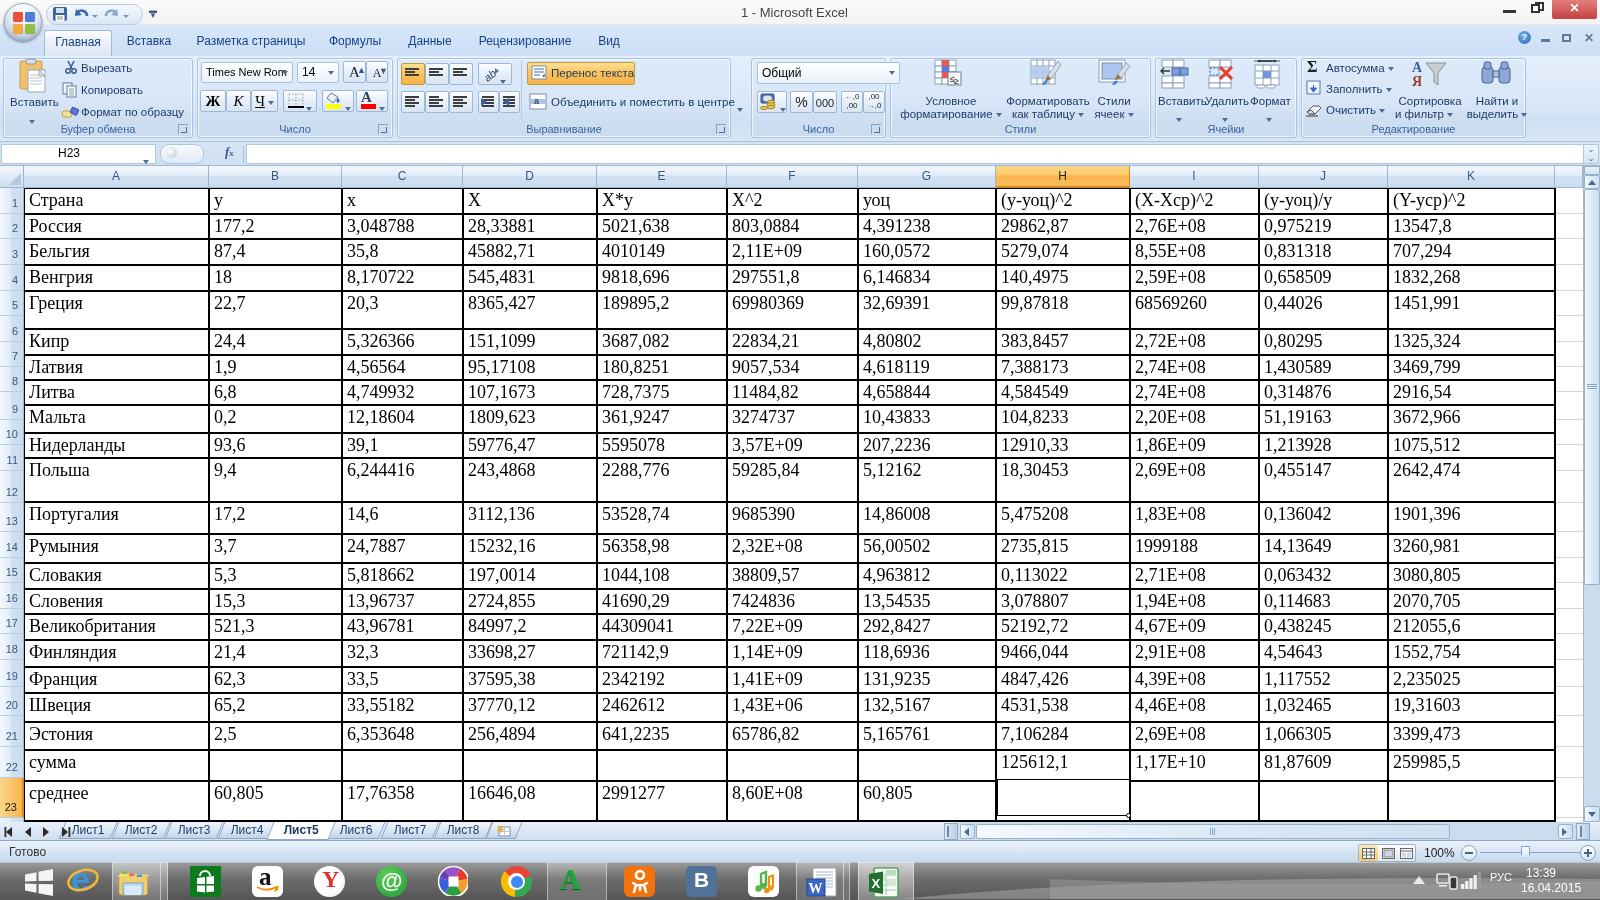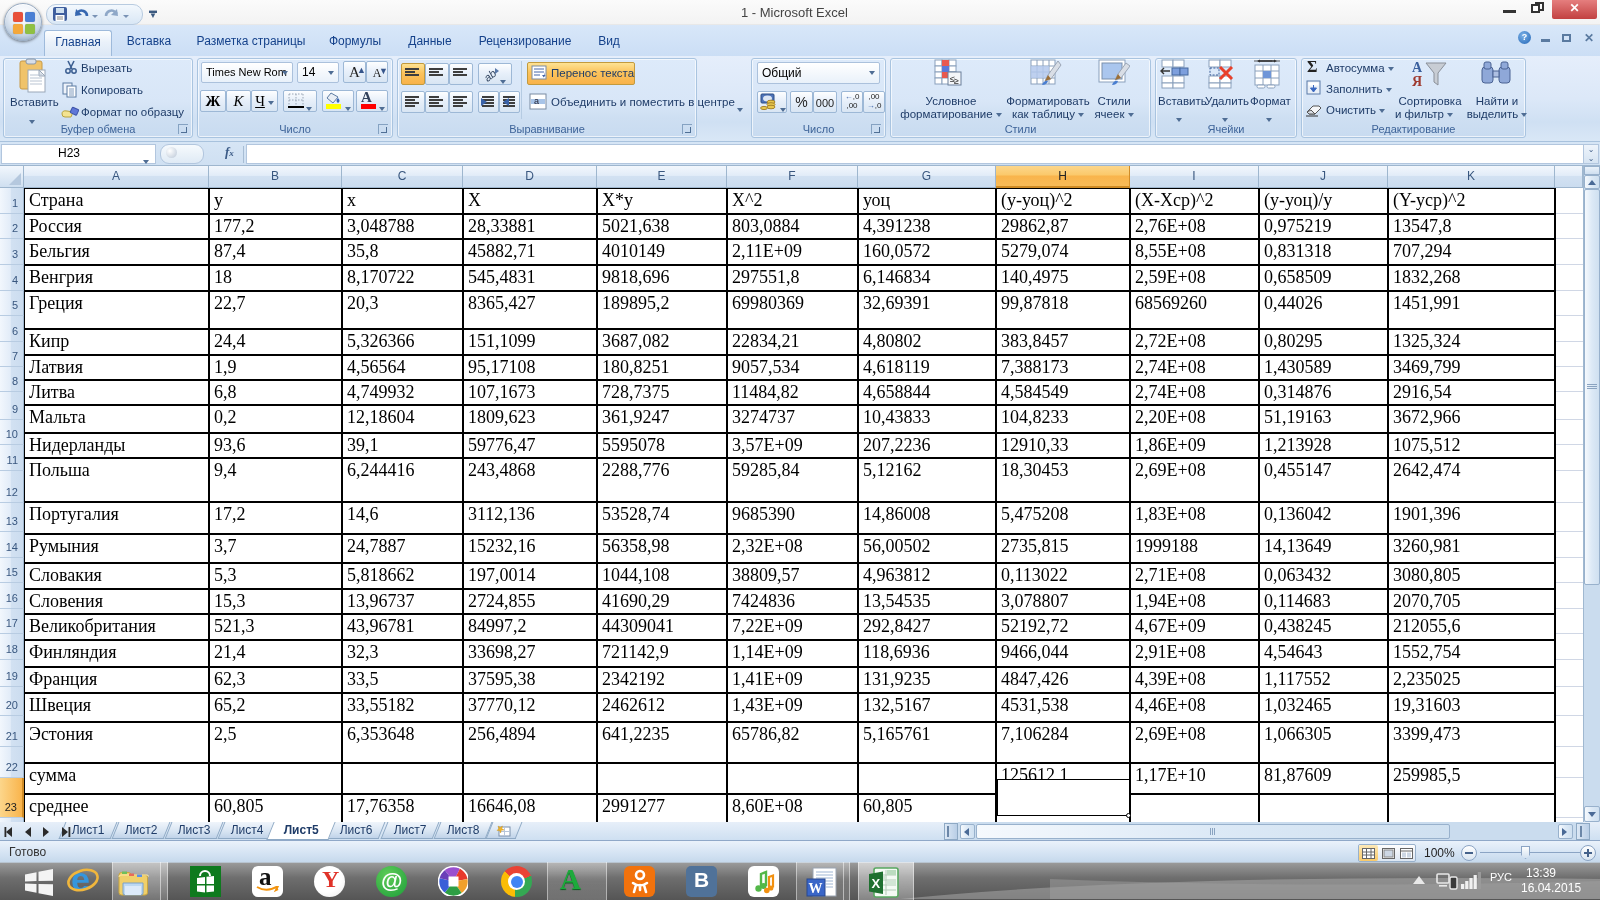--- a/index.html
+++ b/index.html
@@ -113,21 +113,21 @@
     <div class="abs" style="left:1584px;top:33px;width:11px;height:11px;color:#5a7aa0;font-size:12px;font-weight:bold;line-height:11px">✕</div>
     <div id="ribbon" class="abs"></div>
     <div class="grp" style="left:3px;width:190px">
       <div class="glabel">Буфер обмена</div>
       <div class="dlg"></div>
     </div>
     <div class="grp" style="left:197px;width:196px">
       <div class="glabel">Число</div>
       <div class="dlg"></div>
     </div>
-    <div class="grp" style="left:397px;width:300px">
+    <div class="grp" style="left:397px;width:334px">
       <div class="glabel">Выравнивание</div>
       <div class="dlg"></div>
     </div>
     <div class="grp" style="left:751px;width:135px">
       <div class="glabel">Число</div>
       <div class="dlg"></div>
     </div>
     <div class="grp" style="left:890px;width:261px">
       <div class="glabel">Стили</div>
     </div>
@@ -280,21 +280,21 @@
       <path d="M1 7 L7 3 v8z" fill="#3a62a8"></path>
     </svg>
     <svg class="abs" style="left:529px;top:93px" width="18" height="17">
       <rect x="1" y="1" width="16" height="15" fill="#fff" stroke="#7a8ba2"></rect>
       <rect x="2" y="6" width="14" height="5" fill="#a8c4e8"></rect>
       <text x="5" y="11" font-size="9" fill="#223">a</text>
     </svg>
     <div class="btxt" style="left:551px;top:96px">Объединить и поместить в центре</div>
     <div class="abs" style="left:737px;top:100px"><span class="dar"></span></div>
     <div class="abs" style="left:521px;top:61px;width:1px;height:58px;background:#b5cbe2"></div>
-    <div class="combo" style="left:757px;top:62px;width:123px;height:22px;line-height:20px">Общий<span class="dar"></span></div>
+    <div class="combo" style="left:757px;top:62px;width:143px;height:22px;line-height:20px">Общий<span class="dar"></span></div>
     <div class="sbtn" style="left:757px;top:91px;width:30px;height:22px"></div>
     <svg class="abs" style="left:760px;top:93px" width="18" height="18">
       <rect x="1" y="1" width="13" height="9" rx="1" fill="#4f74b8" stroke="#2d4f86"></rect>
       <ellipse cx="7.5" cy="5.5" rx="4.5" ry="3" fill="#dce6f4"></ellipse>
       <g fill="#e8c84e" stroke="#a8842a">
         <ellipse cx="11" cy="9" rx="4" ry="1.8"></ellipse>
         <ellipse cx="11" cy="11.5" rx="4" ry="1.8"></ellipse>
         <ellipse cx="11" cy="14" rx="4" ry="1.8"></ellipse>
         <ellipse cx="4" cy="15" rx="3.4" ry="1.6"></ellipse>
       </g>
@@ -753,28 +753,28 @@
             <td>4,39E+08</td>
             <td>1,117552</td>
             <td>2,235025</td>
           </tr>
           <tr style="height:29px">
             <td>Швеция</td>
             <td>65,2</td>
             <td>33,55182</td>
             <td>37770,12</td>
             <td>2462612</td>
-            <td>1,43E+09</td>
+            <td>1,43E+06</td>
             <td>132,5167</td>
             <td>4531,538</td>
             <td>4,46E+08</td>
             <td>1,032465</td>
             <td>19,31603</td>
           </tr>
-          <tr style="height:41px">
+          <tr style="height:28px">
             <td>Эстония</td>
             <td>2,5</td>
             <td>6,353648</td>
             <td>256,4894</td>
             <td>641,2235</td>
             <td>65786,82</td>
             <td>5,165761</td>
             <td>7,106284</td>
             <td>2,69E+08</td>
             <td>1,066305</td>

